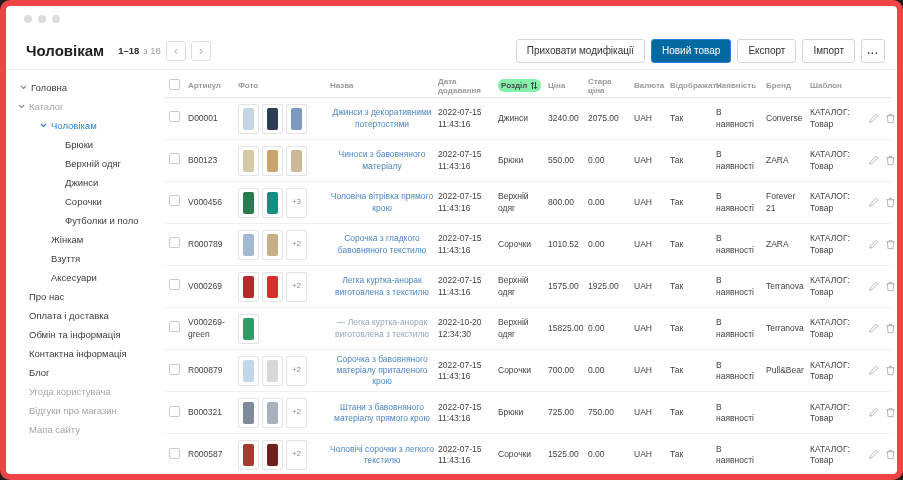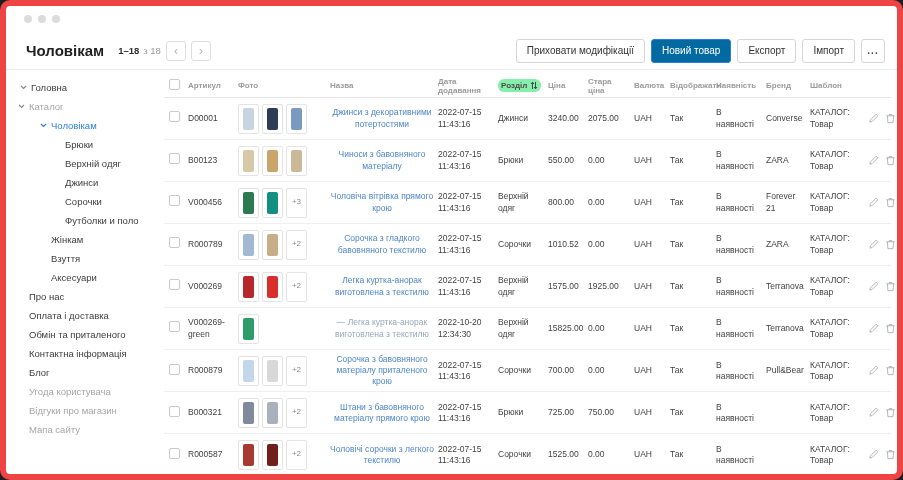--- a/index.html
+++ b/index.html
@@ -165,21 +165,21 @@
         <div class="sb-item lvl-1">
     <svg class="caret" width="7" height="5" viewBox="0 0 7 5" style="visibility: hidden;">
       <path d="M1 1l2.5 2.5L6 1" fill="none" stroke="currentColor" stroke-width="1.2"></path>
     </svg>
     <span>Оплата і доставка</span>
   </div>
         <div class="sb-item lvl-1">
     <svg class="caret" width="7" height="5" viewBox="0 0 7 5" style="visibility: hidden;">
       <path d="M1 1l2.5 2.5L6 1" fill="none" stroke="currentColor" stroke-width="1.2"></path>
     </svg>
-    <span>Обмін та приталеного</span>
+    <span>Обмін та інформація</span>
   </div>
         <div class="sb-item lvl-1">
     <svg class="caret" width="7" height="5" viewBox="0 0 7 5" style="visibility: hidden;">
       <path d="M1 1l2.5 2.5L6 1" fill="none" stroke="currentColor" stroke-width="1.2"></path>
     </svg>
     <span>Контактна інформація</span>
   </div>
         <div class="sb-item lvl-1">
     <svg class="caret" width="7" height="5" viewBox="0 0 7 5" style="visibility: hidden;">
       <path d="M1 1l2.5 2.5L6 1" fill="none" stroke="currentColor" stroke-width="1.2"></path>

